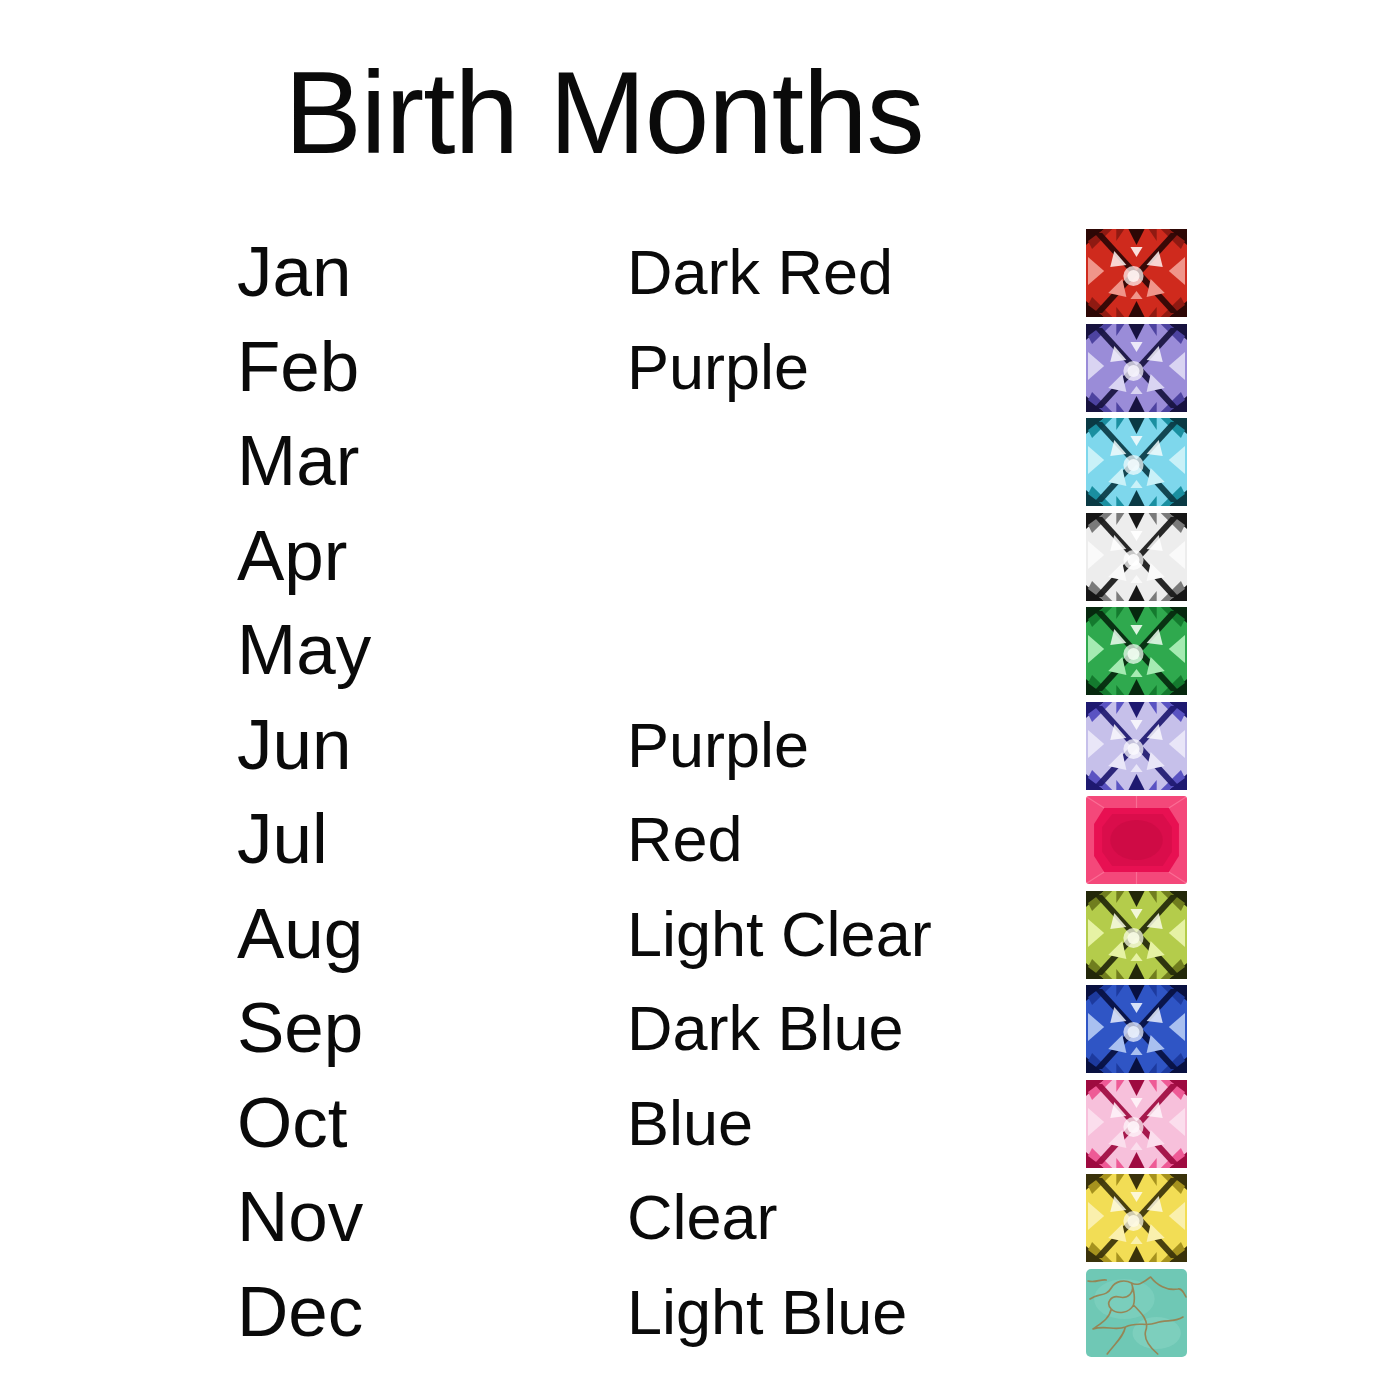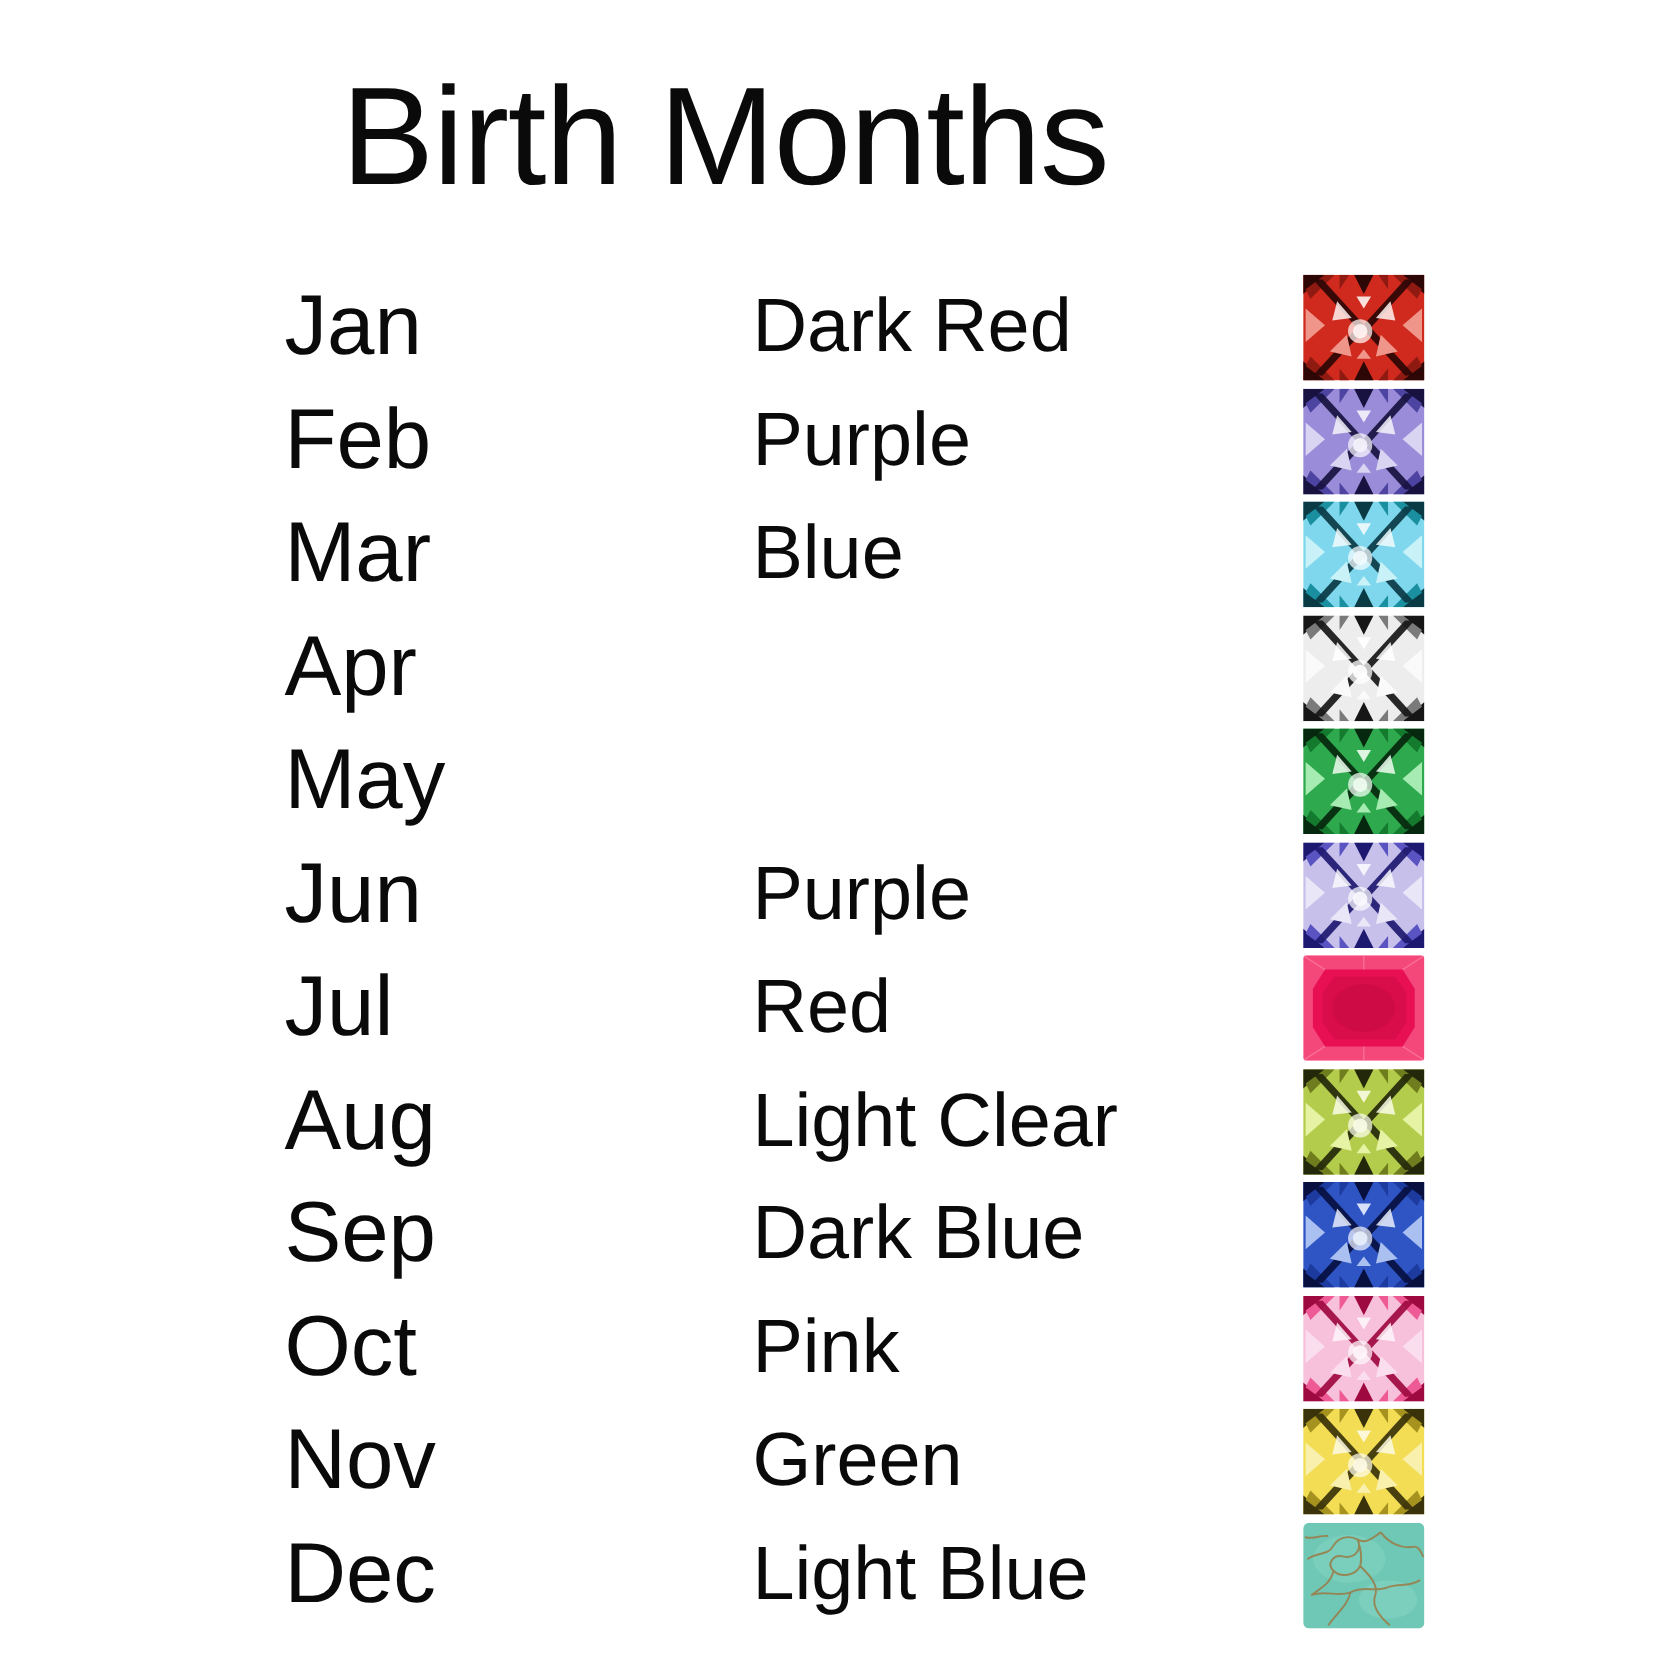--- a/index.html
+++ b/index.html
@@ -103,21 +103,20 @@
             <polygon points="44,70 56,70 50,62" fill="#d9d4f2"></polygon>
             <polygon points="30,88 38,88 30,78" fill="#4d43a0"></polygon>
             <polygon points="70,88 62,88 70,78" fill="#4d43a0"></polygon>
             <circle cx="47" cy="47" r="10" fill="#f5f3fc" opacity="0.75"></circle>
             <circle cx="47" cy="47" r="6" fill="#f5f3fc" opacity="0.9"></circle>
           </svg>
         </div>
       </div>
       <div class="row">
         <span class="month-label">Mar</span>
-        <span class="color-label">Blue</span>
         <div class="gem">
           <svg viewBox="0 0 100 88" preserveAspectRatio="none">
             <rect width="100" height="88" fill="#7ed7ec"></rect>
             <polygon points="0,0 18,0 0,16" fill="#0a3a44"></polygon>
             <polygon points="100,0 82,0 100,16" fill="#0a3a44"></polygon>
             <polygon points="0,88 18,88 0,72" fill="#0a3a44"></polygon>
             <polygon points="100,88 82,88 100,72" fill="#0a3a44"></polygon>
             <polygon points="18,0 26,0 6,20 2,12" fill="#1a8fa0"></polygon>
             <polygon points="82,0 74,0 94,20 98,12" fill="#1a8fa0"></polygon>
             <polygon points="18,88 26,88 6,68 2,76" fill="#1a8fa0"></polygon>
@@ -336,21 +335,21 @@
             <polygon points="44,70 56,70 50,62" fill="#a9c0f0"></polygon>
             <polygon points="30,88 38,88 30,78" fill="#1d3a9e"></polygon>
             <polygon points="70,88 62,88 70,78" fill="#1d3a9e"></polygon>
             <circle cx="47" cy="47" r="10" fill="#e9effc" opacity="0.75"></circle>
             <circle cx="47" cy="47" r="6" fill="#e9effc" opacity="0.9"></circle>
           </svg>
         </div>
       </div>
       <div class="row">
         <span class="month-label">Oct</span>
-        <span class="color-label">Pink</span>
+        <span class="color-label">Blue</span>
         <div class="gem">
           <svg viewBox="0 0 100 88" preserveAspectRatio="none">
             <rect width="100" height="88" fill="#f7c0db"></rect>
             <polygon points="0,0 18,0 0,16" fill="#9e0a40"></polygon>
             <polygon points="100,0 82,0 100,16" fill="#9e0a40"></polygon>
             <polygon points="0,88 18,88 0,72" fill="#9e0a40"></polygon>
             <polygon points="100,88 82,88 100,72" fill="#9e0a40"></polygon>
             <polygon points="18,0 26,0 6,20 2,12" fill="#ee5a96"></polygon>
             <polygon points="82,0 74,0 94,20 98,12" fill="#ee5a96"></polygon>
             <polygon points="18,88 26,88 6,68 2,76" fill="#ee5a96"></polygon>
@@ -373,21 +372,21 @@
             <polygon points="44,70 56,70 50,62" fill="#fbdeed"></polygon>
             <polygon points="30,88 38,88 30,78" fill="#ee5a96"></polygon>
             <polygon points="70,88 62,88 70,78" fill="#ee5a96"></polygon>
             <circle cx="47" cy="47" r="10" fill="#fef5fa" opacity="0.75"></circle>
             <circle cx="47" cy="47" r="6" fill="#fef5fa" opacity="0.9"></circle>
           </svg>
         </div>
       </div>
       <div class="row">
         <span class="month-label">Nov</span>
-        <span class="color-label">Green</span>
+        <span class="color-label">Clear</span>
         <div class="gem">
           <svg viewBox="0 0 100 88" preserveAspectRatio="none">
             <rect width="100" height="88" fill="#f2dd55"></rect>
             <polygon points="0,0 18,0 0,16" fill="#3a320a"></polygon>
             <polygon points="100,0 82,0 100,16" fill="#3a320a"></polygon>
             <polygon points="0,88 18,88 0,72" fill="#3a320a"></polygon>
             <polygon points="100,88 82,88 100,72" fill="#3a320a"></polygon>
             <polygon points="18,0 26,0 6,20 2,12" fill="#a6921e"></polygon>
             <polygon points="82,0 74,0 94,20 98,12" fill="#a6921e"></polygon>
             <polygon points="18,88 26,88 6,68 2,76" fill="#a6921e"></polygon>

